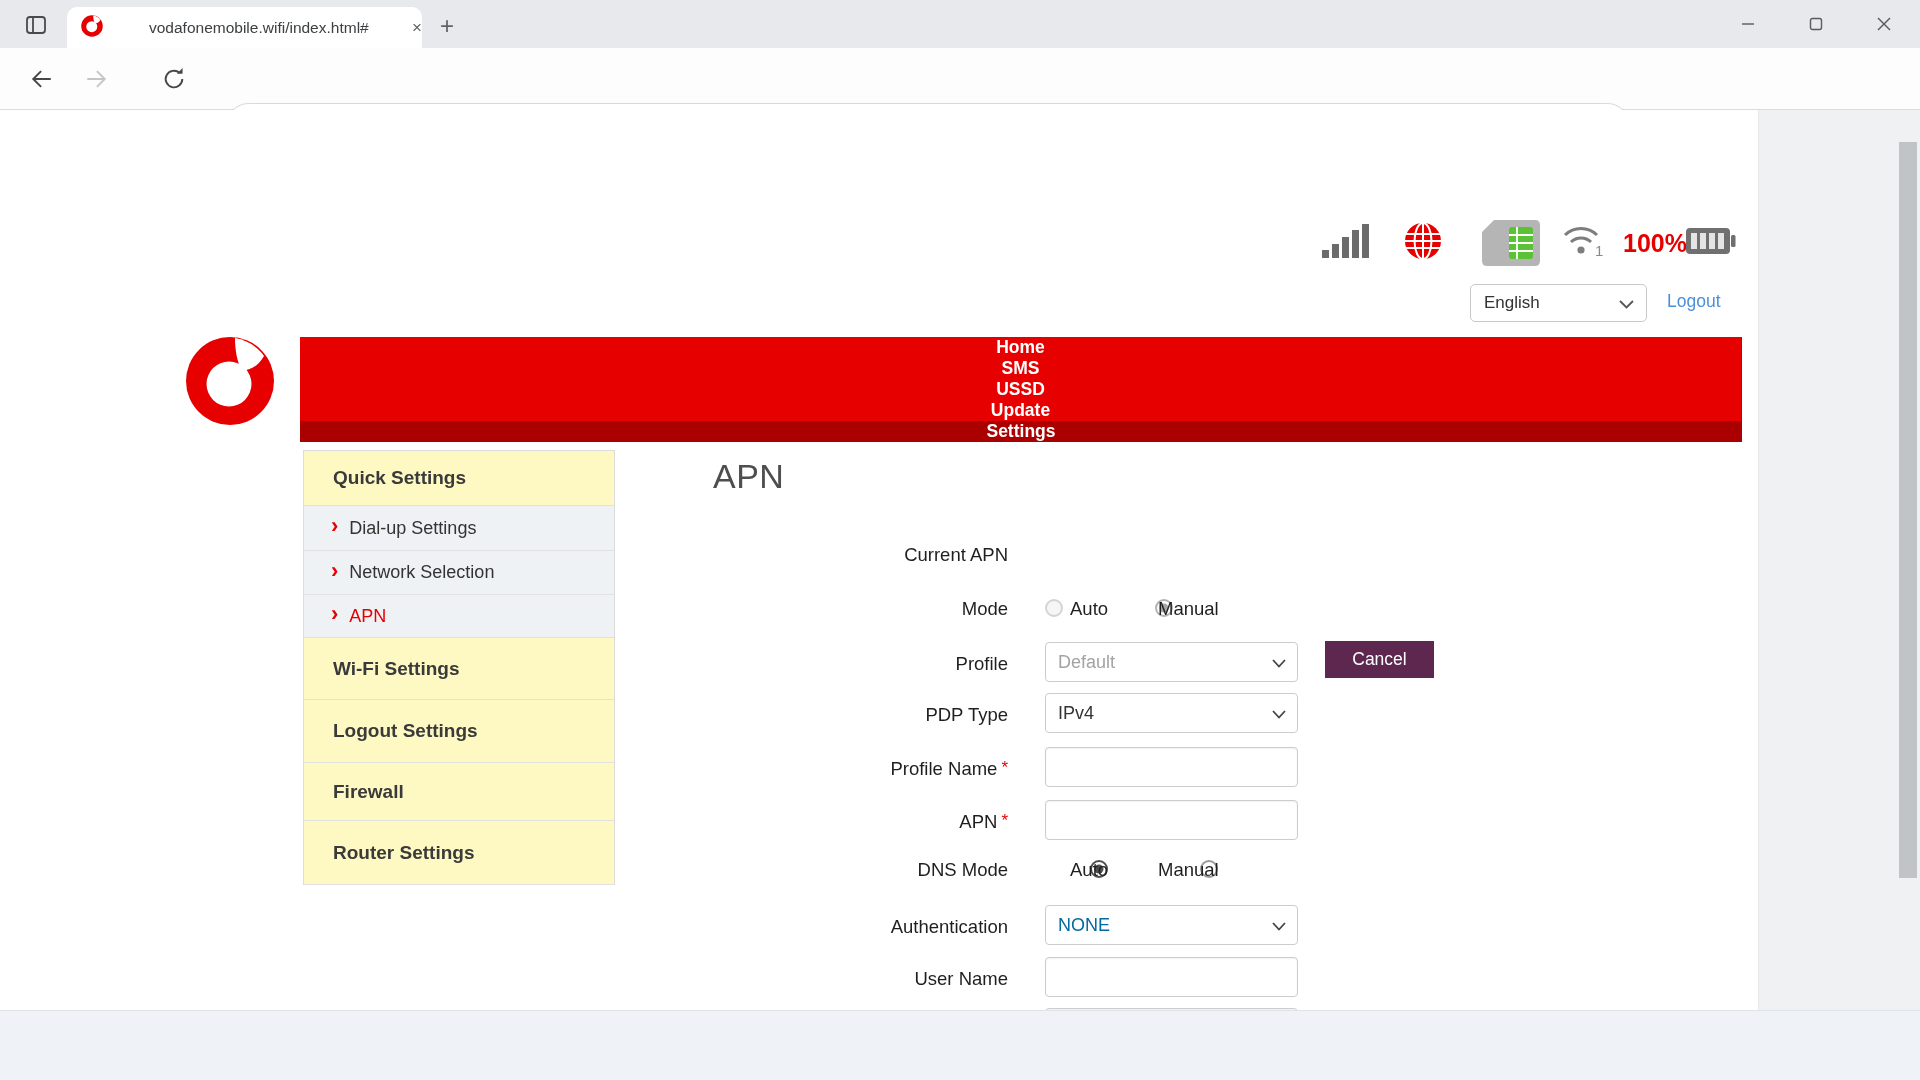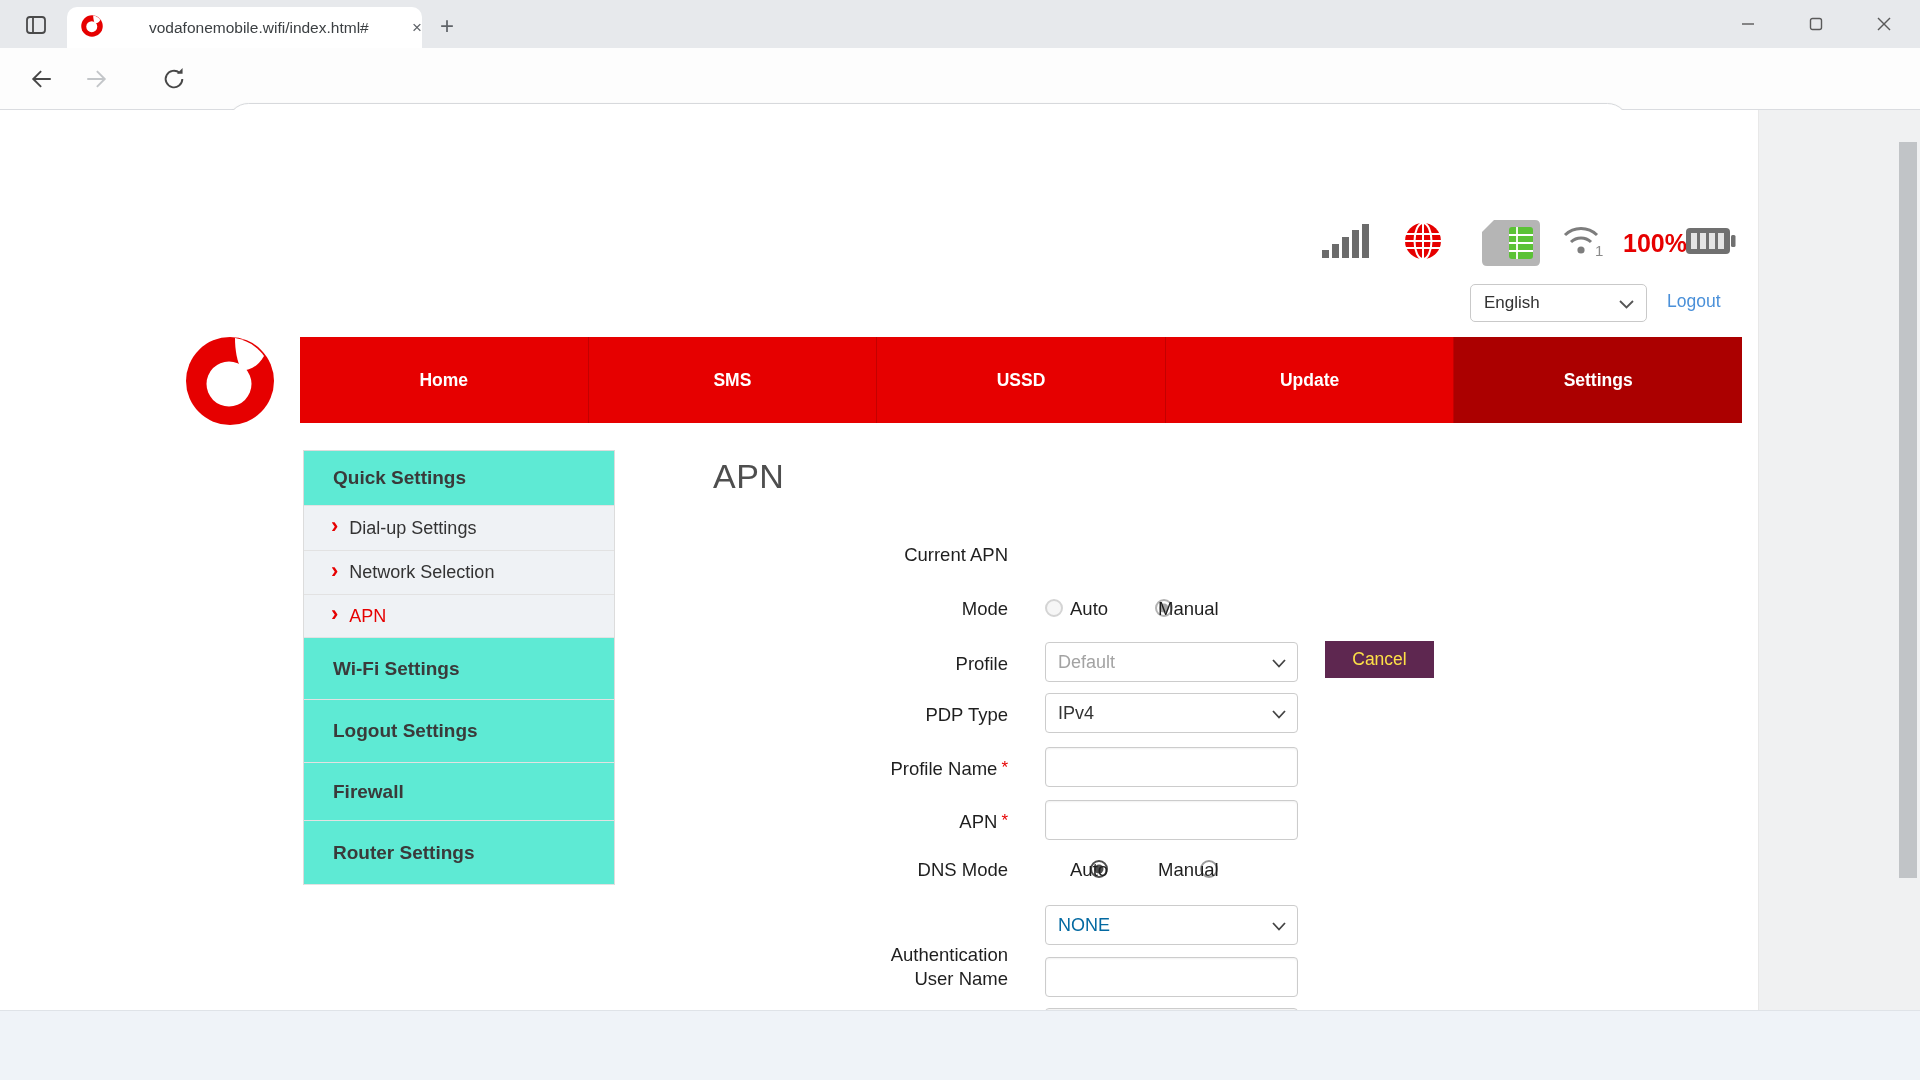--- a/index.html
+++ b/index.html
@@ -27,30 +27,30 @@
   #scrollbar { position:absolute; left:1896px; top:110px; width:24px; height:900px; background:#f0f1f2; }
   #scroll-thumb { position:absolute; left:1899px; top:142px; width:18px; height:736px; background:#c1c4c7; }
 
   #battery-pct { position:absolute; left:1623px; top:119px; font-size:25px; font-weight:bold; color:#e60000; }
   #lang-select { position:absolute; left:1470px; top:174px; width:177px; height:38px; background:#fff;
     border:1px solid #c9c9c9; border-radius:5px; font-size:17px; color:#333;
     display:flex; align-items:center; padding-left:13px; }
   #logout { position:absolute; left:1667px; top:181px; font-size:17.5px; color:#4a90d9; cursor:pointer; }
 
   
-  #nav { position:absolute; left:300px; top:227px; width:1442px; height:86px; display:flex; background:#e60000; }
+  #nav { position:absolute; left:300px; top:227px; width:1442px; height:86px; display:flex; background:#e60000;flex-direction:column; }
   .nav-item { flex:1; display:flex; align-items:center; justify-content:center; color:#fff;
     font-size:17.5px; font-weight:bold; border-right:1px solid #c40000; cursor:pointer; }
   .nav-item:last-child { border-right:none; }
   .nav-item.active { background:#ab0000; }
 
   
   #sidebar { position:absolute; left:303px; top:340px; width:312px; border:1px solid #dcdcdc; border-bottom:none; }
   .sb-row { position:relative; border-bottom:1px solid #e2e2e2; display:flex; align-items:center; cursor:pointer; }
-  .sb-main { height:60px; background:#5eead4; padding-left:29px; font-size:19px; font-weight:bold; color:#3a3a3a;text-align:center; }
+  .sb-main { height:60px; background:#fef9c3; padding-left:29px; font-size:19px; font-weight:bold; color:#3a3a3a;text-align:center; }
   .sb-sub  { height:44px; background:#eff2f5; padding-left:27px; font-size:18px; color:#333; }
   .sb-red { color:#e60000 !important; }
   .sb-arrow { color:#e60000; font-size:22px; font-weight:bold; margin-right:11px; line-height:1; margin-top:-4px; }
 
   
   #form-title { position:absolute; left:713px; top:347px; font-size:34px; color:#4e4e4e; letter-spacing:.5px; }
   .flabel { position:absolute; left:690px; width:318px; text-align:right; font-size:18.5px; color:#1f1f1f; white-space:nowrap; }
   .req { color:#e60000; margin-left:4px; font-size:17px; position:relative; top:-2px;}
   .ctl { position:absolute; left:1045px; width:253px; height:40px; background:#fff;
     border:1px solid #ccc; border-radius:4px; }
@@ -60,21 +60,21 @@
   .radio { width:18px; height:18px; border-radius:50%; display:inline-block; position:relative; }
   .radio.dot::after { content:''; position:absolute; left:50%; top:50%; transform:translate(-50%,-50%);
     width:9px; height:9px; border-radius:50%; }
   .r-off-dis { border:2px solid #d4d4d4; background:#f6f6f6; }
   .r-on-dis  { border:2px solid #b3b3b3; background:#fff; }
   .r-on-dis::after { background:#a6a6a6; }
   .r-on      { border:2px solid #4f4f4f; background:#fff; }
   .r-on::after { background:#4f4f4f; }
   .r-off     { border:2px solid #9a9a9a; background:#fff; }
   .radio-lab { font-size:18.5px; color:#1f1f1f; }
-  .vbtn { background:#5e2750; color:#fde047; border:none; display:flex; align-items:center;
+  .vbtn { background:#5e2750; color:#ffffff; border:none; display:flex; align-items:center;
     justify-content:center; font-size:17.5px; cursor:pointer; font-family:inherit; }
 
   
   #taskbar { position:absolute; left:0; top:1010px; width:1920px; height:70px; background:#eff3f8;
     border-top:1px solid #dfe3e8; }
 </style>
 </head>
 <body>
 
 <div id="titlebar">
@@ -327,21 +327,21 @@
 
   <div class="flabel" style="top:701px;"><span>APN</span><span class="req">*</span></div>
   <input class="ctl inputbox" style="top: 690px;" value="">
 
   <div class="flabel" style="top:749px;">DNS Mode</div>
   <span class="radio dot r-on abs" style="left:1045px;top:750px;"></span>
   <span class="radio-lab abs" style="left:1070px;top:749px;">Auto</span>
   <span class="radio r-off abs" style="left:1133px;top:750px;"></span>
   <span class="radio-lab abs" style="left:1158px;top:749px;">Manual</span>
 
-  <div class="flabel" style="top:806px;margin-top:28px;">Authentication</div>
+  <div class="flabel" style="top:806px;">Authentication</div>
   <div class="ctl selbox" style="top:795px;">
     <span style="color:#0369a1;">NONE</span>
     <svg class="chev" width="14" height="9" viewBox="0 0 14 9">
         <path d="M1 1 L7 7.5 L13 1" fill="none" stroke="#444" stroke-width="1.8"></path>
       </svg>
   </div>
 
   <div class="flabel" style="top:858px;">User Name</div>
   <input class="ctl inputbox" style="top: 847px;" value="">
 

